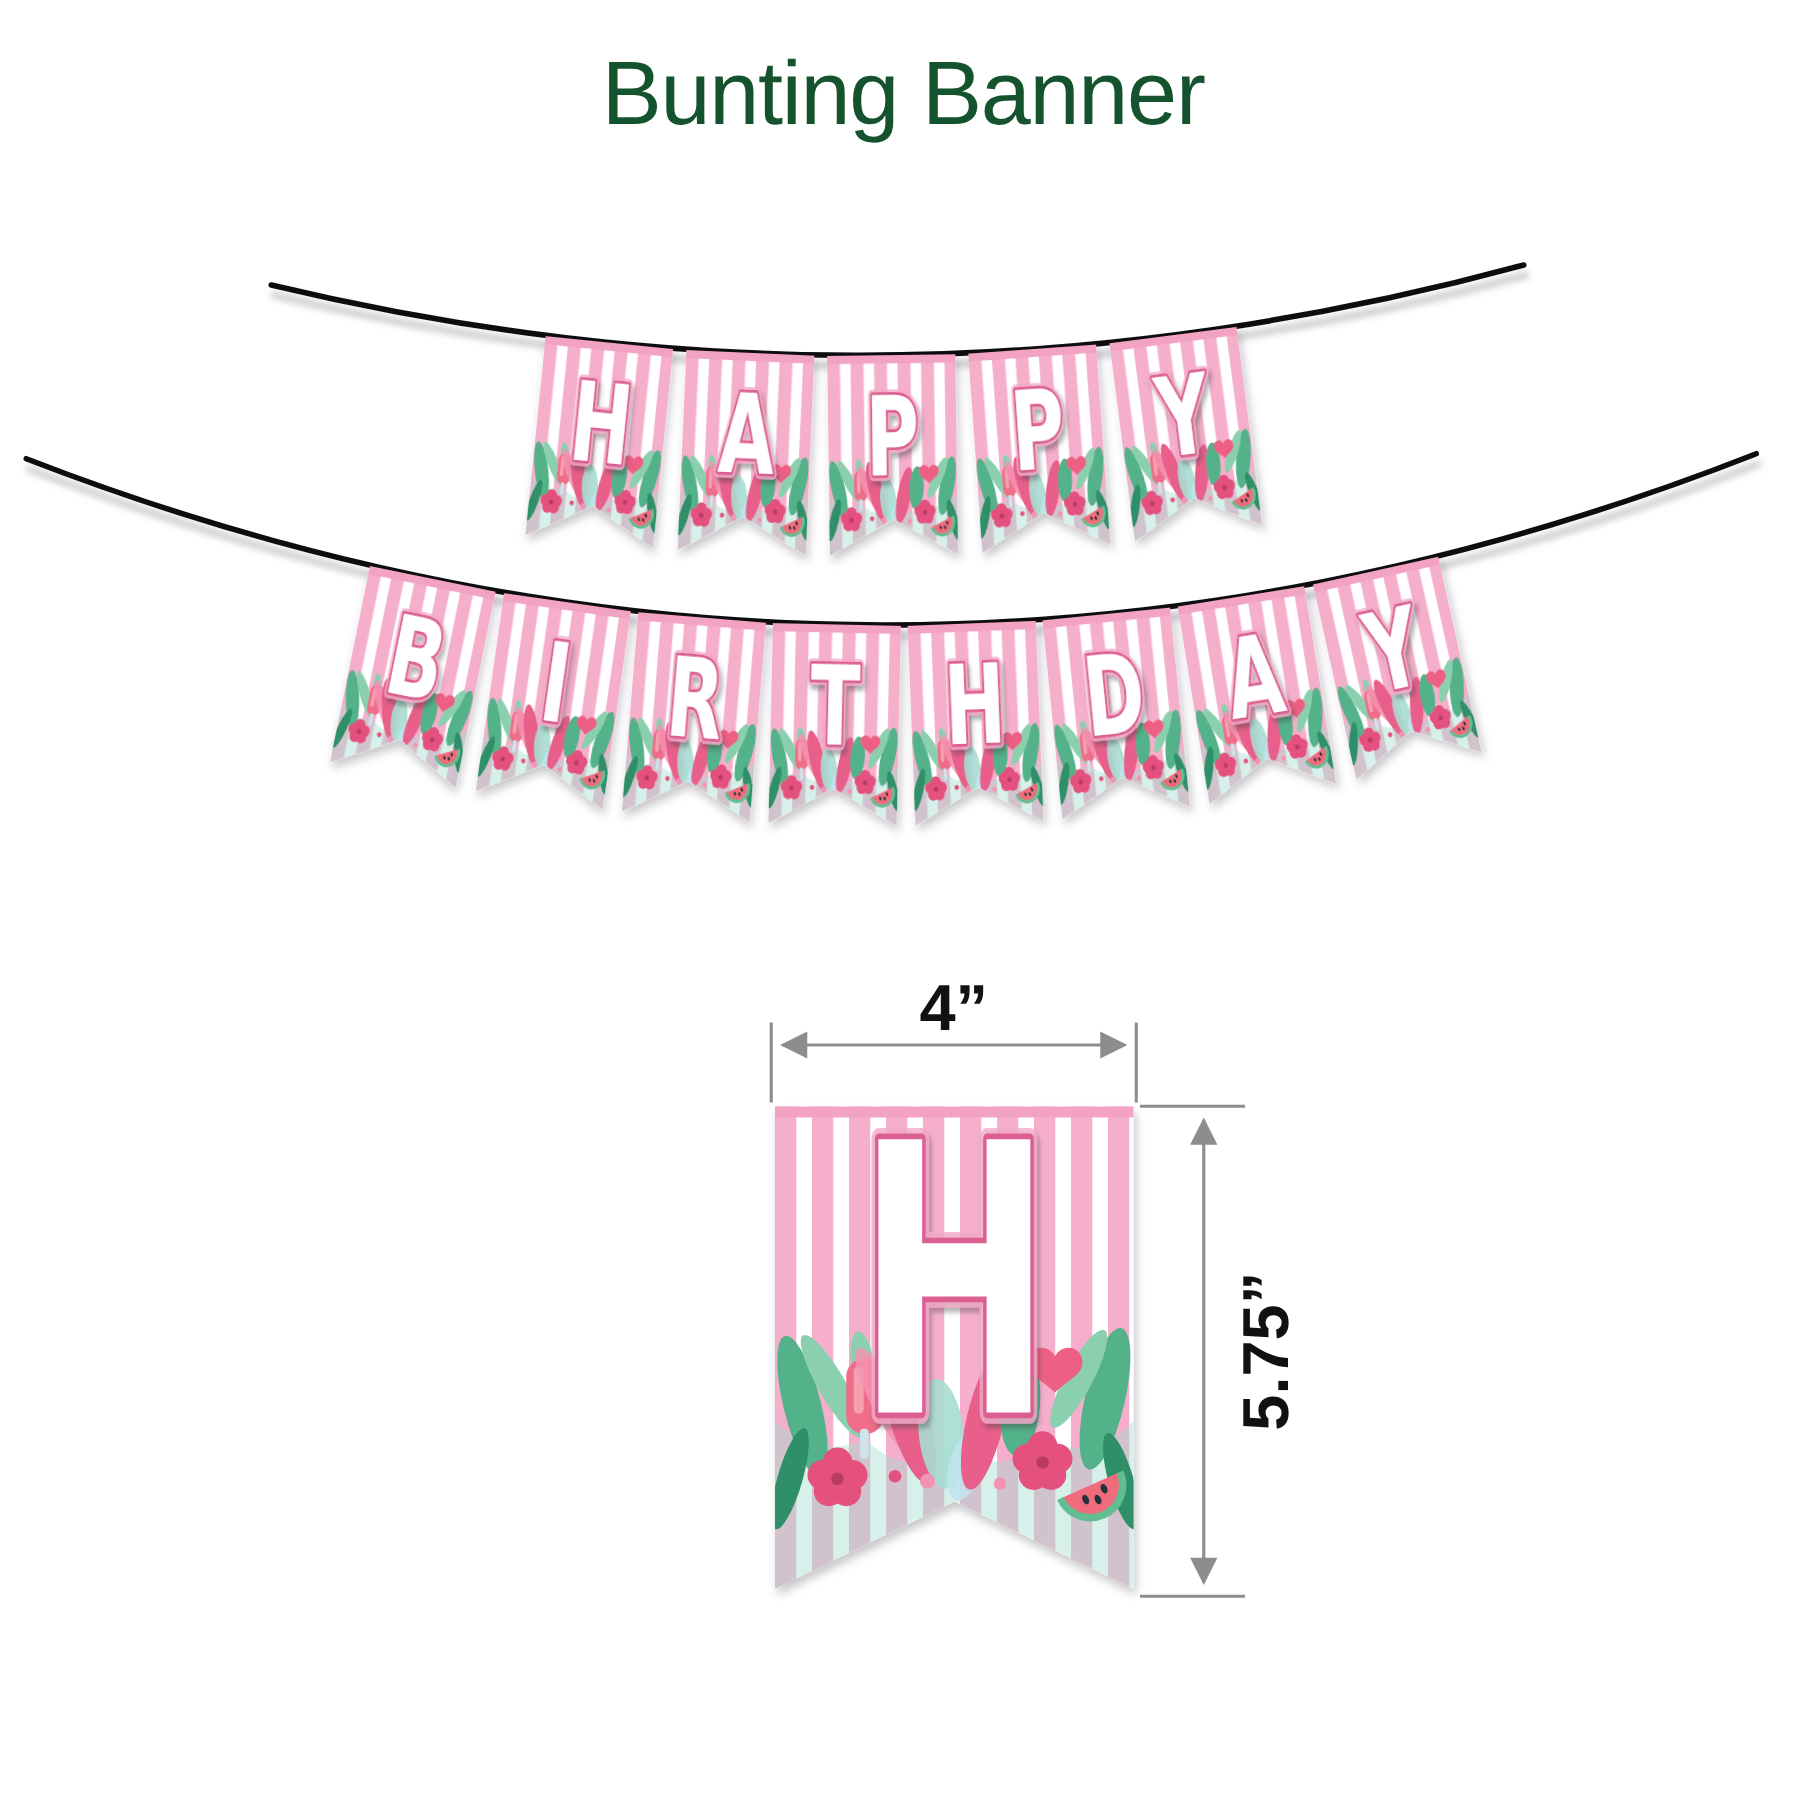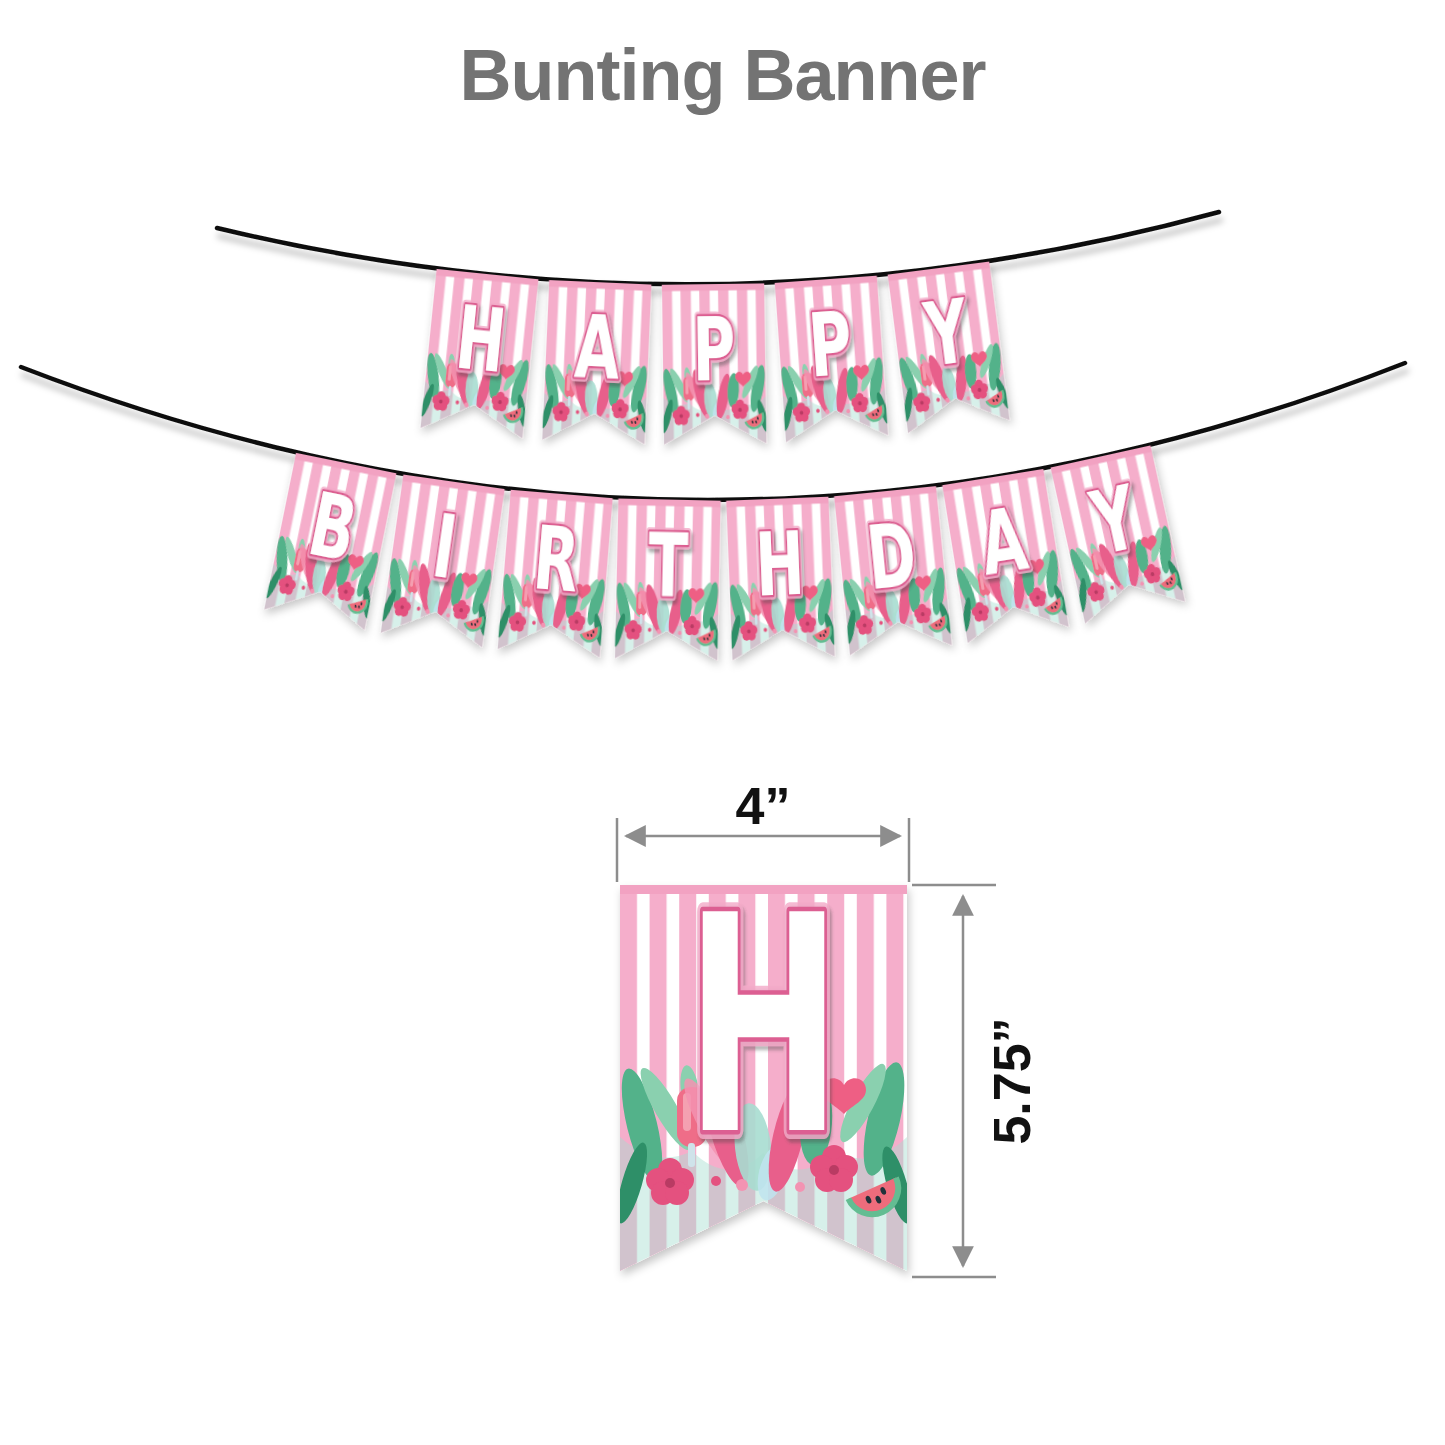--- a/index.html
+++ b/index.html
@@ -1,20 +1,20 @@
 <!DOCTYPE html>
 <html style="--cord: #111111; --stripe-pink: #f5aecb; --top-band: #f2a2c2; --letter-fill: #ffffff; --letter-outline: #dc5f92; --letter-glow: #f3abc8; --leaf-green: #52b28a; --leaf-green-light: #8ad0af; --leaf-green-dark: #2e8f67; --leaf-teal: #a7ddd0; --leaf-blue: #bfe4ef; --fern-pink: #e85f8b; --fern-pink-light: #f393b2; --flower-pink: #e4517f; --flower-center: #b93b64; --watermelon-red: #ee6c7c; --watermelon-rind: #63bd92; --heart-pink: #ee5f84; --popsicle-pink: #ef6d88; --dim-line: #8d8d8d; --dim-text: #111111;"><head>
 <meta charset="utf-8">
 <style>
   html,body{margin:0;padding:0;background:#ffffff;}
   body{width:1445px;height:1445px;position:relative;overflow:hidden;
        font-family:"Liberation Sans",sans-serif;}
   .title{position:absolute;left:0;right:0;top:34px;margin:0;text-align:center;
-         font-family:"Liberation Sans",sans-serif;font-weight:bold;
-         font-size:72px;letter-spacing:-1px;color:#737373;}
+         font-family:"Liberation Sans",sans-serif;font-weight:normal;
+         font-size:72px;letter-spacing:-1px;color:#14532d;}
   svg.stage{position:absolute;inset:0;}
 
   .cord{fill:none;stroke:var(--cord);stroke-width:4.5;stroke-linecap:round;}
   .top-band{fill:var(--top-band);}
   .stripe{fill:var(--stripe-pink);}
 
   .letter, .letter-back{font-family:"DejaVu Sans",sans-serif;font-weight:bold;
                         stroke-linejoin:round;}
   .letter-back{fill:#ffffff;stroke:var(--letter-glow);stroke-width:9;opacity:.8;}
   .letter{fill:var(--letter-fill);stroke:var(--letter-outline);stroke-width:4.5;

